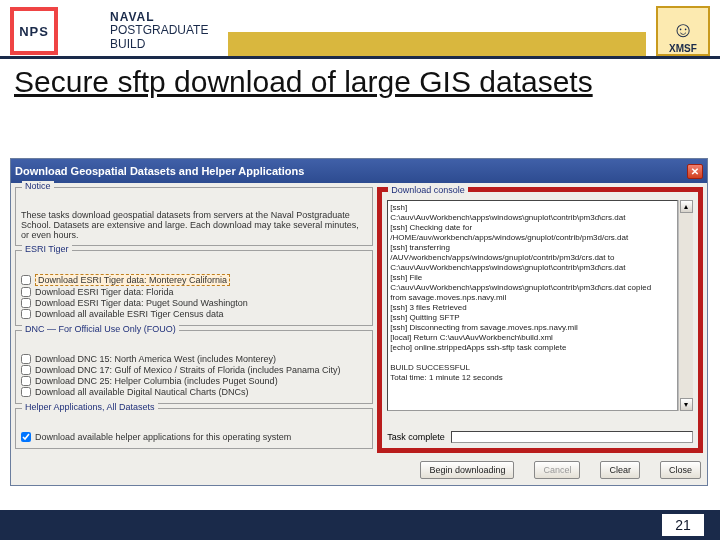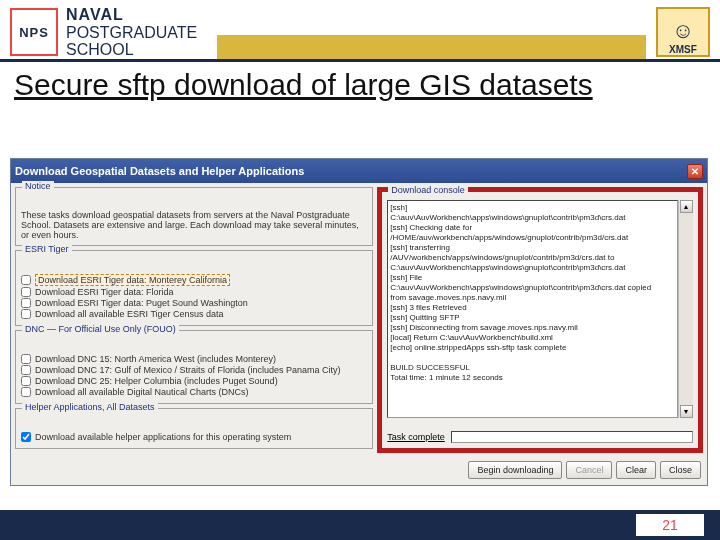--- a/index.html
+++ b/index.html
@@ -12,26 +12,26 @@
     overflow: hidden;
   }
   .hdr {
     display: flex;
     align-items: center;
     justify-content: space-between;
     border-bottom: 3px solid #1a2a4a;
   }
   .hdr-left { display:flex; align-items:center; gap:8px; padding:6px 10px 0 10px; }
   .nps-logo {
-    width: 48px; height: 48px; background:#fff; border:2px solid #ef4444;
+    width: 48px; height: 48px; background:#fff; border:4px solid #ef4444;
     display:flex; align-items:center; justify-content:center;
     font-size:9px; font-weight:bold; color:#1a2a4a; flex-direction:column;
   }
   .nps-logo .acro { font-size:13px; letter-spacing:1px; }
-  .nps-text { color:#1a2a4a; font-size:16px; line-height:1.1; }
+  .nps-text { color:#1a2a4a; font-size:12px; line-height:1.1;margin-left:44px; }
   .nps-text .line1 { font-weight:bold; letter-spacing:1px; }
   .goldbar {
     flex:1; height:24px; background:#d9b73e; margin:0 10px 0 10px;
     align-self:flex-end;
   }
   .hdr-right { padding:6px 10px 0 0; }
   .xmsf-logo {
     width:54px; height:50px; border:2px solid #c89a1e; background:#fceab0;
     display:flex; flex-direction:column; align-items:center; justify-content:flex-end;
     font-size:10px; font-weight:bold; color:#1a2a4a;
@@ -83,57 +83,57 @@
     padding:2px; white-space:pre-wrap; filter:blur(0.45px);
   }
   .scroll {
     width:15px; background:#e8e4dc; border-left:1px solid #bbb; display:flex;
     flex-direction:column; justify-content:space-between; align-items:center;
   }
   .sc-btn { width:13px; height:13px; background:linear-gradient(#fff,#d8d4cc);
     border:1px solid #999; font-size:8px; display:flex;align-items:center;justify-content:center; }
   .consolewrap { display:flex; flex:1; }
   .status-row {
-    display:flex; align-items:center; gap:6px; margin-top:13px;text-decoration:underline;
+    display:flex; align-items:center; gap:6px; margin-top:20px;
   }
   .progress {
     flex:1; height:12px; border:1px inset #999; background:#fff;
   }
   .dlg-buttons {
-    display:flex; justify-content:flex-end; gap:4px; padding:4px 6px 6px 6px;
+    display:flex; justify-content:flex-end; gap:20px; padding:4px 6px 6px 6px;
   }
   .btn {
     height:18px; padding:0 8px; font-size:9px; background:linear-gradient(#fff,#e4e0d6);
     border:1px solid #888; border-radius:2px; display:flex; align-items:center;
     color:#222;
   }
   .btn.disabled { color:#999; }
   
   .footer {
     position:absolute; bottom:0; left:0; right:0; height:30px;
     background:#1a2a4a; display:flex; justify-content:flex-end; align-items:center;
   }
   .pagebox {
-    background:#fff; width:68px; height:22px; margin-right:16px;
+    background:#fff; width:42px; height:22px; margin-right:16px;
     display:flex; align-items:center; justify-content:center;
-    font-size:14px; color:#ef4444;
+    font-size:14px; color:#0f172a;
   }
 </style>
 </head>
 <body>
 
 <div class="hdr">
   <div class="hdr-left">
     <div class="nps-logo">
       <span class="acro">NPS</span>
     </div>
     <div class="nps-text">
       <div class="line1">NAVAL</div>
       <div>POSTGRADUATE</div>
-      <div>SCHOOL</div>
+      <div>BUILD</div>
     </div>
   </div>
   <div class="goldbar"></div>
   <div class="hdr-right">
     <div class="xmsf-logo">
       <div class="xmsf-face">☺</div>
       <div>XMSF</div>
     </div>
   </div>
 </div>

